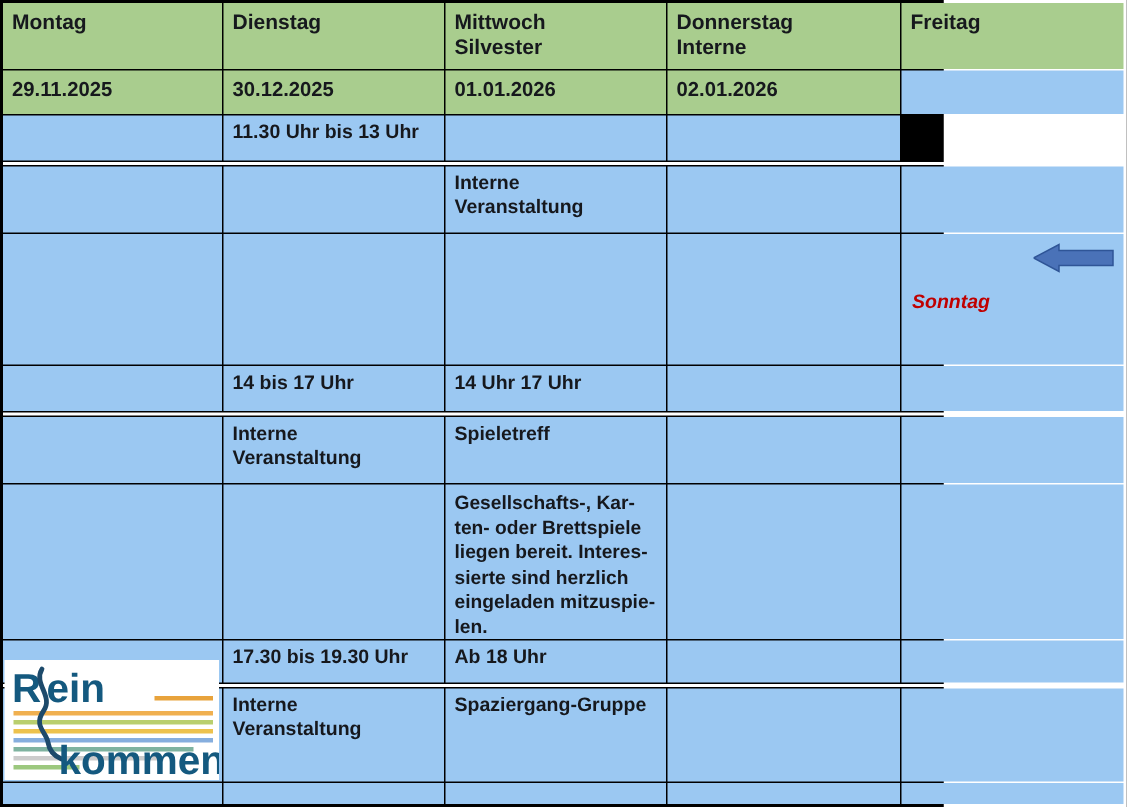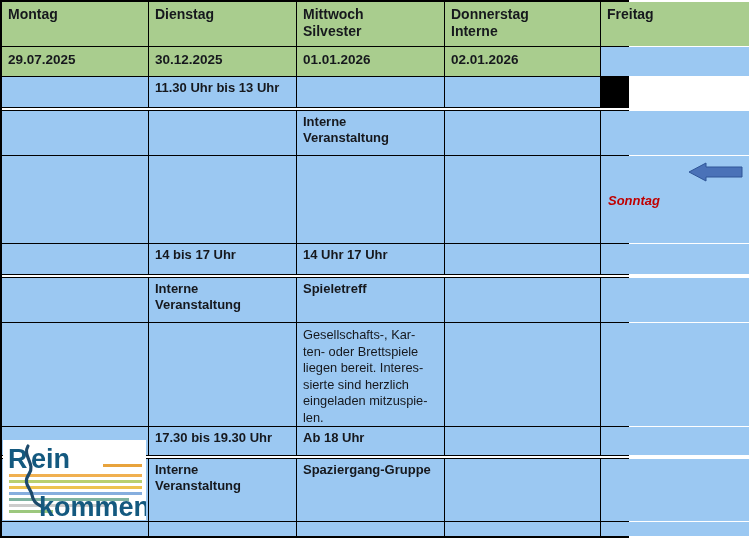--- a/index.html
+++ b/index.html
@@ -27,21 +27,21 @@
     font-weight:700;
     color:#16181d;
     white-space:pre-line;
     box-sizing:border-box;
   }
   .g { background:#a9cd8e; }
   .b { background:#9bc8f2; }
   .dayhead { font-size:14px; line-height:17px; padding-top:4px; }
   .dayhead span { display:block; }
   .datecell { padding-top:5px; font-size:13.5px; }
-  .para { font-weight:400; font-size:12.8px; line-height:16.5px; padding-top:4px; }
+  .para { font-weight:700; font-size:12.8px; line-height:16.5px; padding-top:4px; }
   .gap { grid-column:1 / -1; background:#ffffff; }
   .note-cell { position:relative; padding:6px 7px; }
   .red-note { font-size:13px; line-height:15px; font-weight:700;font-style:italic; }
   .arrow { position:absolute; top:6px; right:6px; }
   .logo {
     position:absolute;
     left:3px; top:440px;
     width:143px; height:80px;
     background:#ffffff;
     z-index:2;
@@ -52,21 +52,21 @@
 
 <div class="sheet">
   <div class="grid">
 
     <div class="cell g dayhead"><span>Montag</span><span></span></div>
     <div class="cell g dayhead"><span>Dienstag</span><span></span></div>
     <div class="cell g dayhead"><span>Mittwoch</span><span>Silvester</span></div>
     <div class="cell g dayhead"><span>Donnerstag</span><span>Interne</span></div>
     <div class="cell g dayhead"><span>Freitag</span><span></span></div>
 
-    <div class="cell g datecell">29.07.2025</div>
+    <div class="cell g datecell">29.11.2025</div>
     <div class="cell g datecell">30.12.2025</div>
     <div class="cell g datecell">01.01.2026</div>
     <div class="cell g datecell">02.01.2026</div>
 
     <div class="cell b"></div>
     <div class="cell b"></div>
     <div class="cell b">11.30 Uhr bis 13 Uhr</div>
     <div class="cell b"></div>
     <div class="cell b"></div>
 

